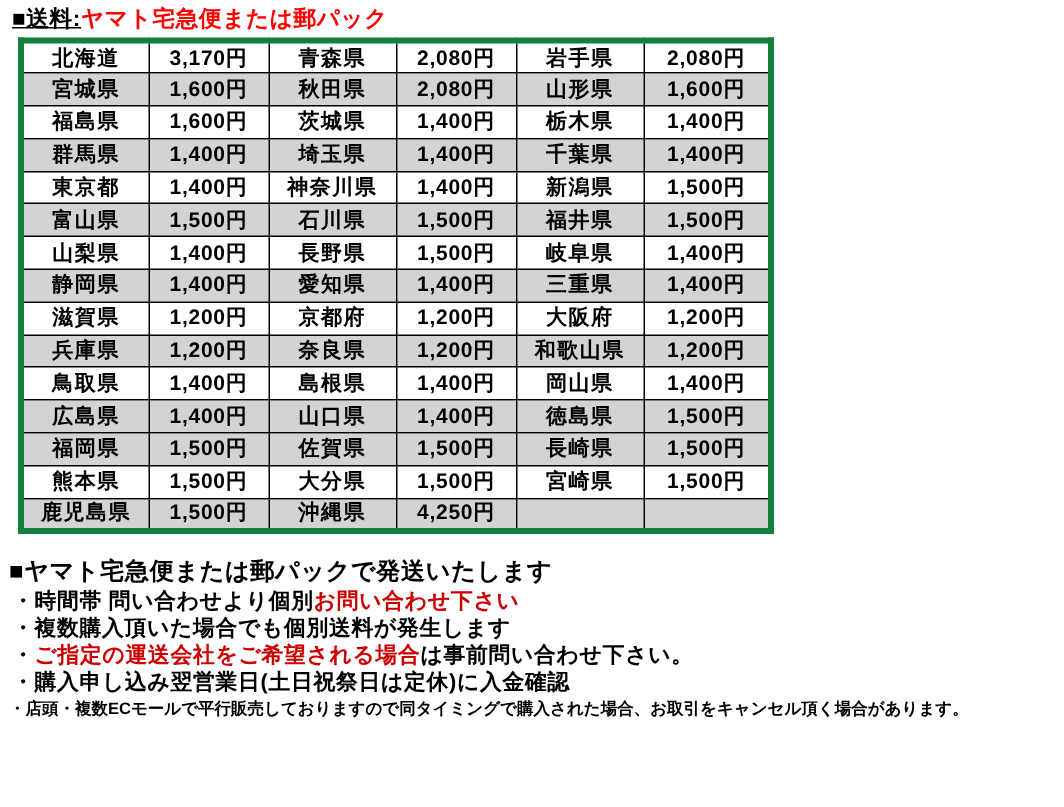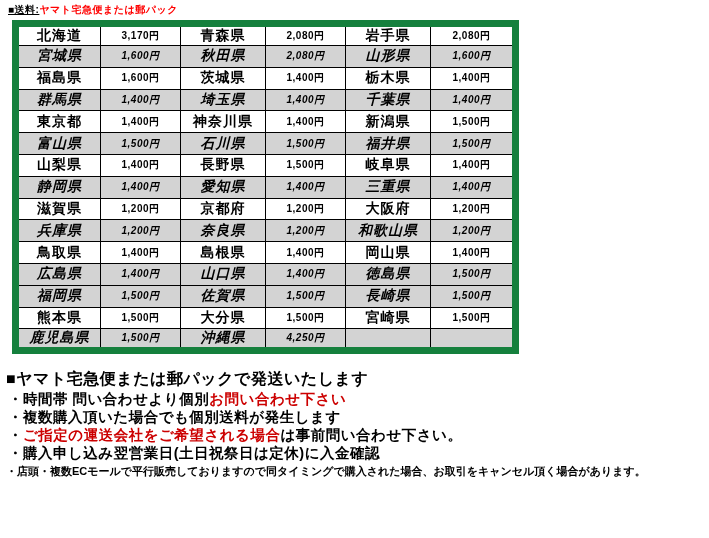--- a/index.html
+++ b/index.html
@@ -12,47 +12,47 @@
     margin: 0; padding: 0;
     width: 709px; height: 538px;
     background: #ffffff;
     font-family: "Liberation Sans", "DejaVu Sans", sans-serif;
     color: #000000;
   }
   .page { width: 709px; height: 538px; overflow: hidden; }
 
   .title {
     padding: 3px 0 3px 8px;
-    font-size: 10px;
+    font-size: 15px;
     font-weight: bold;
     letter-spacing: 0.5px;
   }
   .t-black { color: #000; text-decoration: underline; }
   .t-red   { color: var(--title-red); }
 
   table.fee-table {
     border-collapse: collapse;
     table-layout: fixed;
     width: 500px;
     margin-left: 12px;
-    border: 7px solid #15803d;
+    border: 4px solid #15803d;
   }
   table.fee-table td {
     border: 1px solid #000;
     height: 21.8px;
     padding: 0 2px;
     font-weight: bold;
     text-align: center;
     vertical-align: middle;
     overflow: hidden;
     white-space: nowrap;
   }
   td.pref { font-size: 14px; letter-spacing: 1px; }
-  td.fee  { font-size: 10px; letter-spacing: 0.5px; }
-  tr.stripe td { background: var(--stripe); font-style: italic; }
+  td.fee  { font-size: 14px; letter-spacing: 0.5px; }
+  tr.stripe td { background: var(--stripe); }
 
   .notes {
     margin: 15px 0 0 6px;
     font-weight: bold;
   }
   .notes-heading {
     font-size: 16px;
     letter-spacing: 0.5px;
     margin-bottom: 0;
   }

